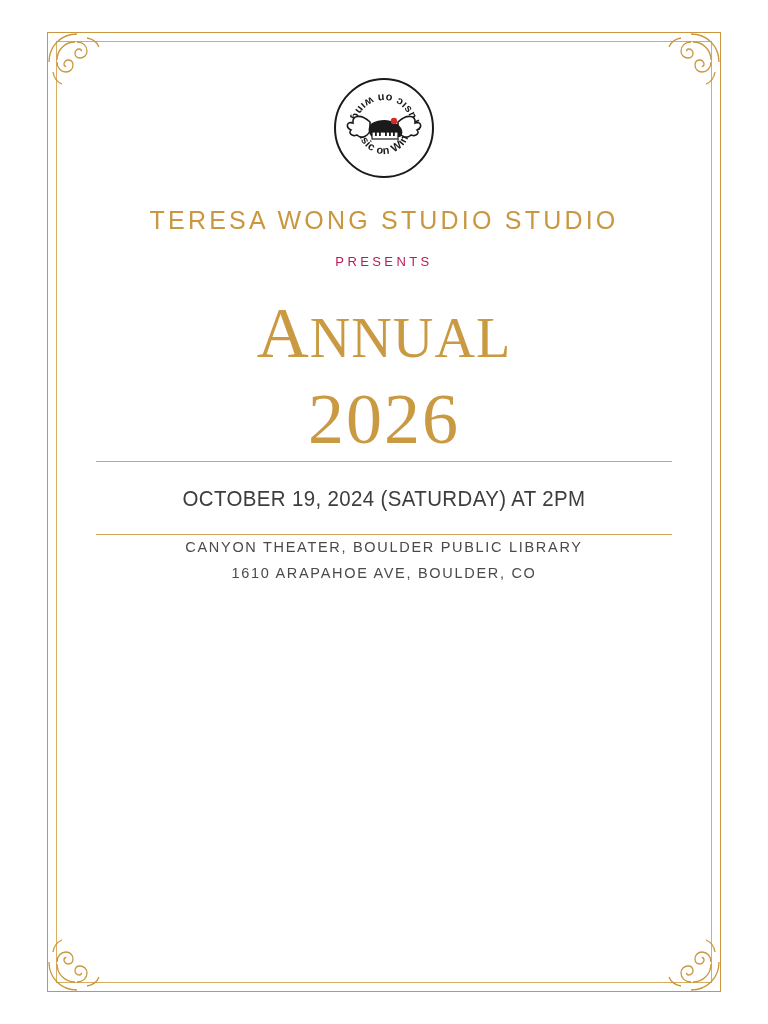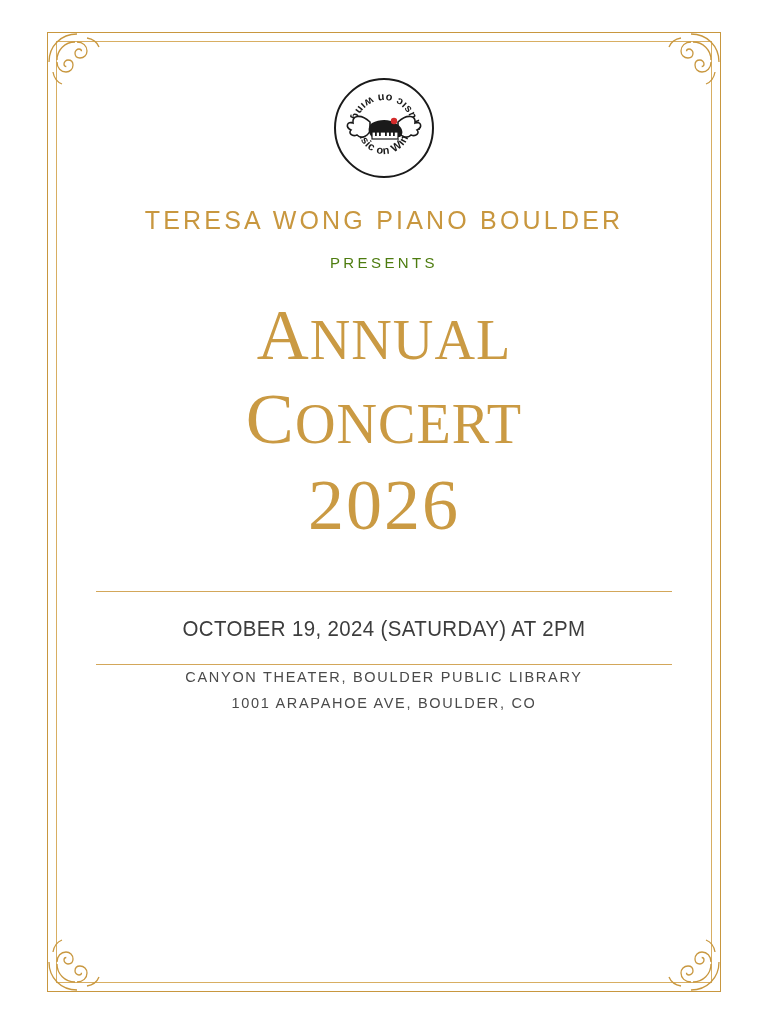--- a/index.html
+++ b/index.html
@@ -87,23 +87,23 @@
     font-size: 25px;
     letter-spacing: 3.2px;
     color: #c8973f;
     font-weight: 400;
     line-height: 1.35;
     font-family: "Liberation Sans", sans-serif;
   }
 
   .presents {
     margin-top: 16px;
-    font-size: 15px;
+    font-size: 13px;
     letter-spacing: 3.4px;
-    color: #4d7c0f;
+    color: #be185d;
     font-weight: 400;
   }
 
   .main-title {
     margin-top: 22px;
     font-family: "Liberation Serif", serif;
     color: #ca9a43;
     font-size: 72px;
     line-height: 1.17;
     font-weight: 400;
@@ -119,21 +119,20 @@
     font-size: 72px;
     letter-spacing: 2px;
   }
 
   
   .sc {
     font-size: 0.78em;
   }
 
   .rules-block {
-    margin-top: 44px;
   }
   .hr {
     height: 1px;
     background: #d3a košice;
     background: #d3a75a;
     width: 100%;
   }
   .date-line {
     font-family: "Liberation Sans", sans-serif;
     font-size: 22px;
@@ -230,35 +229,34 @@
             <rect x="49" y="52" width="1.8" height="4"></rect>
             <rect x="53" y="52" width="1.8" height="4"></rect>
             <rect x="57" y="52" width="1.8" height="4"></rect>
           </g>
 
           <circle cx="58" cy="41" r="3.2" fill="#d32b2b"></circle>
         </svg>
       </div>
     </div>
 
-    <div class="studio-name">TERESA WONG PIANO BOULDER</div>
+    <div class="studio-name">TERESA WONG STUDIO STUDIO</div>
 
     <div class="presents">PRESENTS</div>
 
     <div class="main-title">
       <span class="line"><span class="cap">A</span><span class="sc">NNUAL</span></span>
-      <span class="line"><span class="cap">C</span><span class="sc">ONCERT</span></span>
       <span class="year">2026</span>
     </div>
 
     <div class="rules-block">
       <div class="hr"></div>
       <div class="date-line">OCTOBER 19, 2024 (SATURDAY) AT 2PM</div>
       <div class="hr"></div>
     </div>
 
     <div class="venue">
       <div>CANYON THEATER, BOULDER PUBLIC LIBRARY</div>
-      <div>1001 ARAPAHOE AVE, BOULDER, CO</div>
+      <div>1610 ARAPAHOE AVE, BOULDER, CO</div>
     </div>
 
   </div>
 </div>
 
 </body></html>

